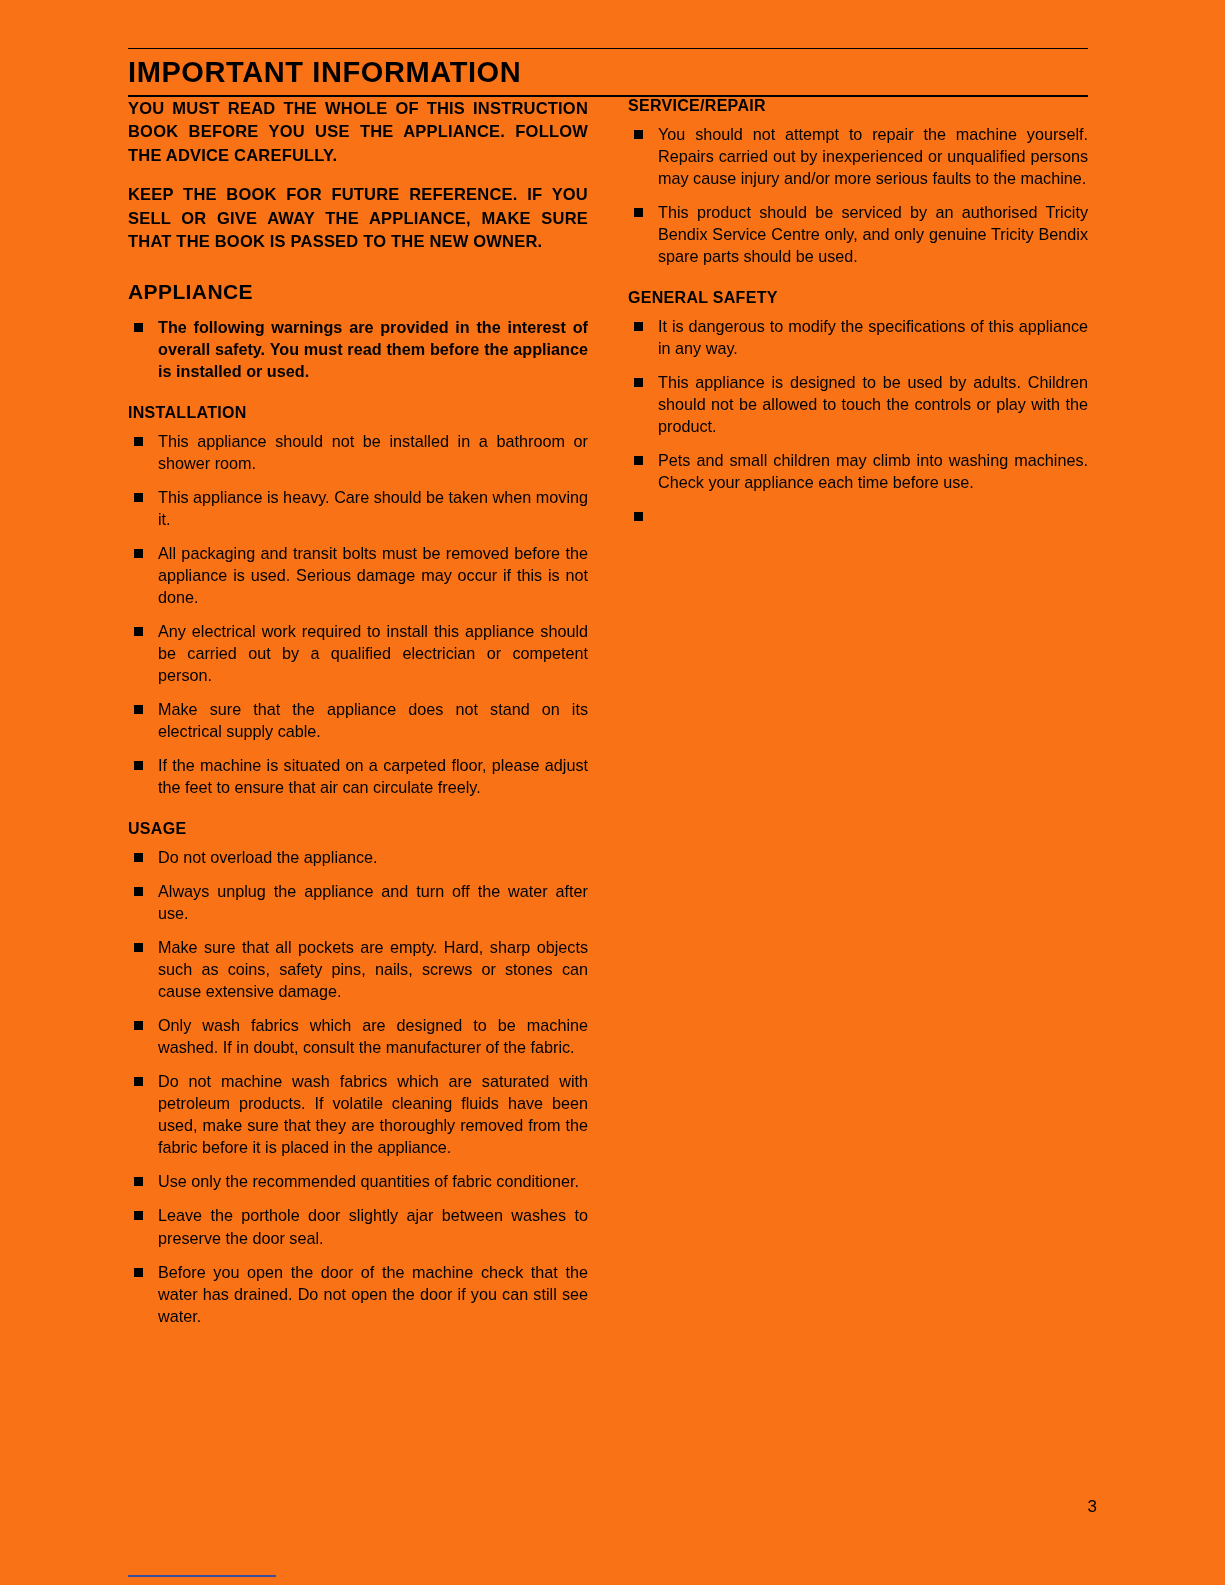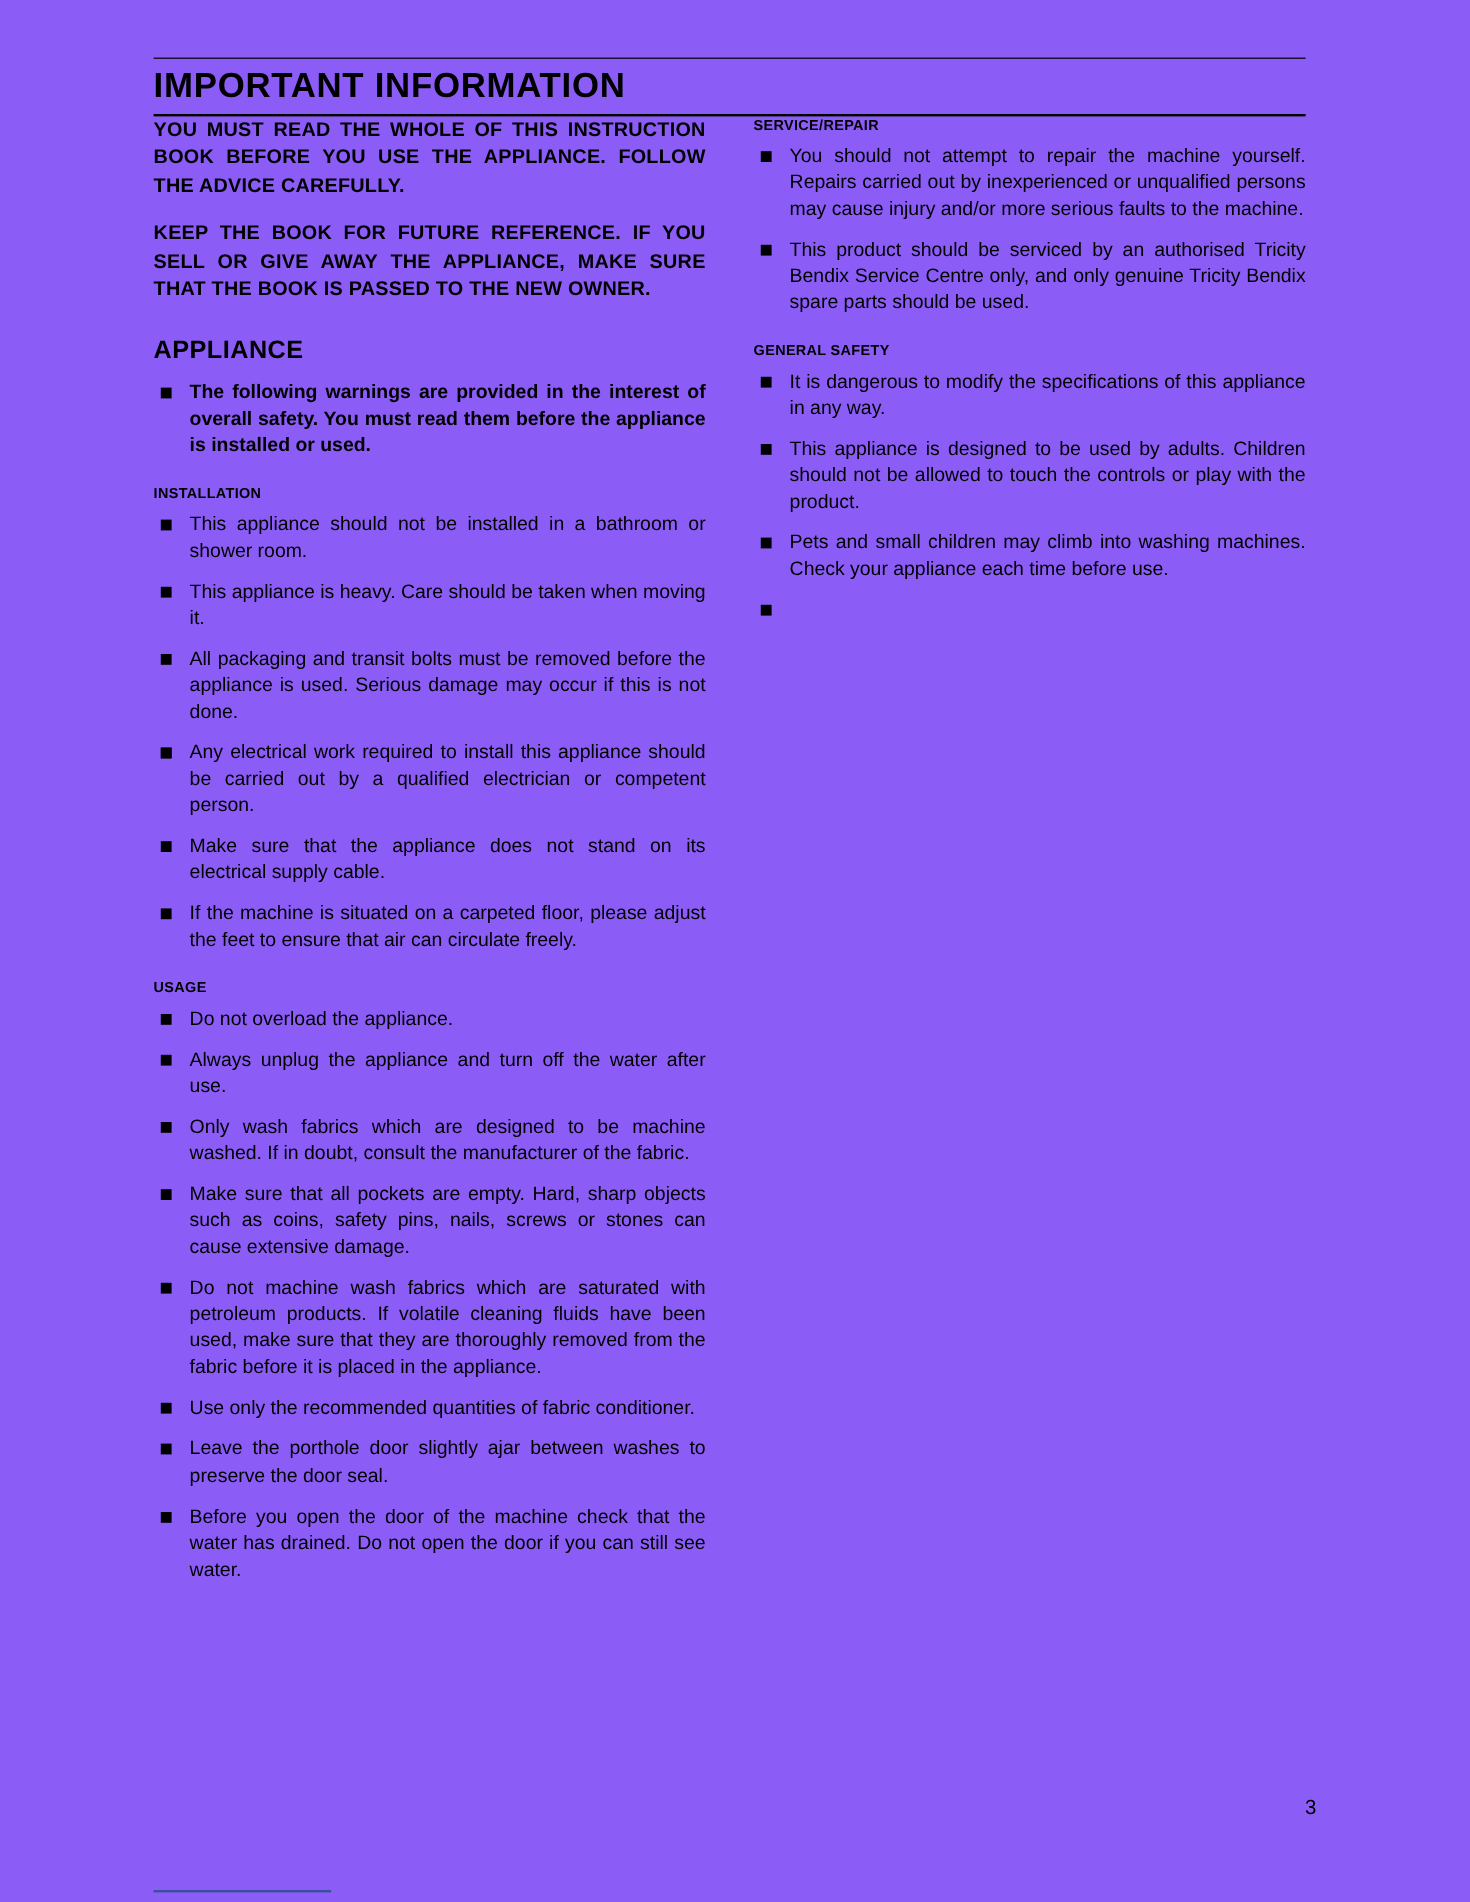--- a/index.html
+++ b/index.html
@@ -9,21 +9,21 @@
   }
   body {
     font-family: "Liberation Sans", sans-serif;
     color: #000000;
   }
   .page {
     position: relative;
     width: 1225px;
     height: 1585px;
     margin: 0 auto;
-    background: #8b5cf6;
+    background: #f97316;
     box-sizing: border-box;
   }
   .content {
     position: absolute;
     left: 128px;
     top: 48px;
     width: 960px;
   }
   .title {
     font-size: 29px;
@@ -52,21 +52,21 @@
     letter-spacing: 0.2px;
     margin: 0 0 16px 0;
   }
   .sec-head-big {
     font-size: 21px;
     font-weight: bold;
     letter-spacing: 0.4px;
     margin: 26px 0 12px 0;
   }
   .sec-head {
-    font-size: 12px;
+    font-size: 16px;
     font-weight: bold;
     letter-spacing: 0.3px;
     margin: 22px 0 8px 0;
   }
   .sec-head.first {
     margin-top: 0;
   }
   ul.bullets {
     list-style: none;
     margin: 0;
@@ -169,25 +169,25 @@
           <li>
             <span class="sq"></span>
             <span>Do not overload the appliance.</span>
           </li>
           <li>
             <span class="sq"></span>
             <span>Always unplug the appliance and turn off the water after use.</span>
           </li>
           <li>
             <span class="sq"></span>
+            <span>Make sure that all pockets are empty. Hard, sharp objects such as coins, safety pins, nails, screws or stones can cause extensive damage.</span>
+          </li>
+          <li>
+            <span class="sq"></span>
             <span>Only wash fabrics which are designed to be machine washed. If in doubt, consult the manufacturer of the fabric.</span>
-          </li>
-          <li>
-            <span class="sq"></span>
-            <span>Make sure that all pockets are empty. Hard, sharp objects such as coins, safety pins, nails, screws or stones can cause extensive damage.</span>
           </li>
           <li>
             <span class="sq"></span>
             <span>Do not machine wash fabrics which are saturated with petroleum products. If volatile cleaning fluids have been used, make sure that they are thoroughly removed from the fabric before it is placed in the appliance.</span>
           </li>
           <li>
             <span class="sq"></span>
             <span>Use only the recommended quantities of fabric conditioner.</span>
           </li>
           <li>

